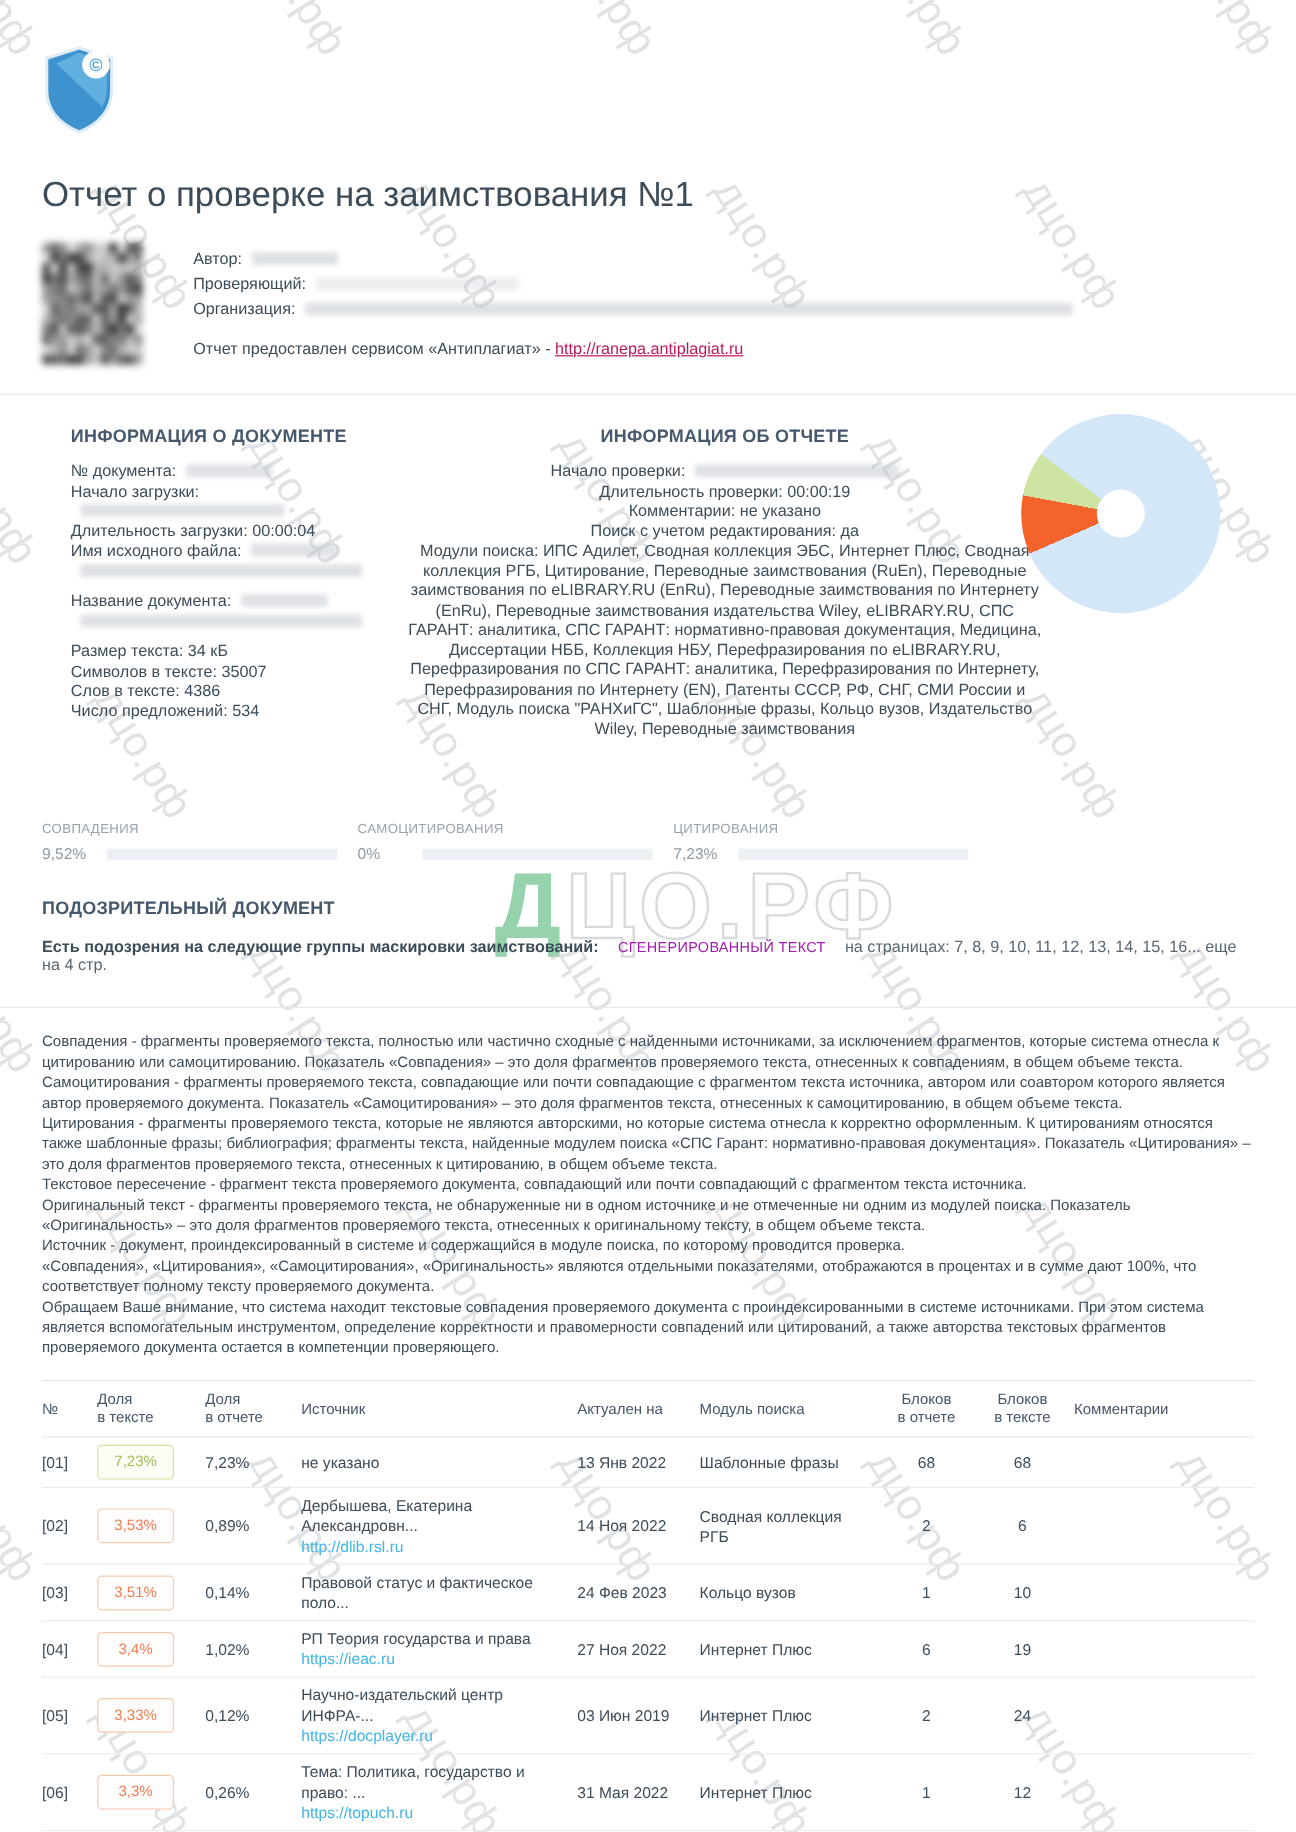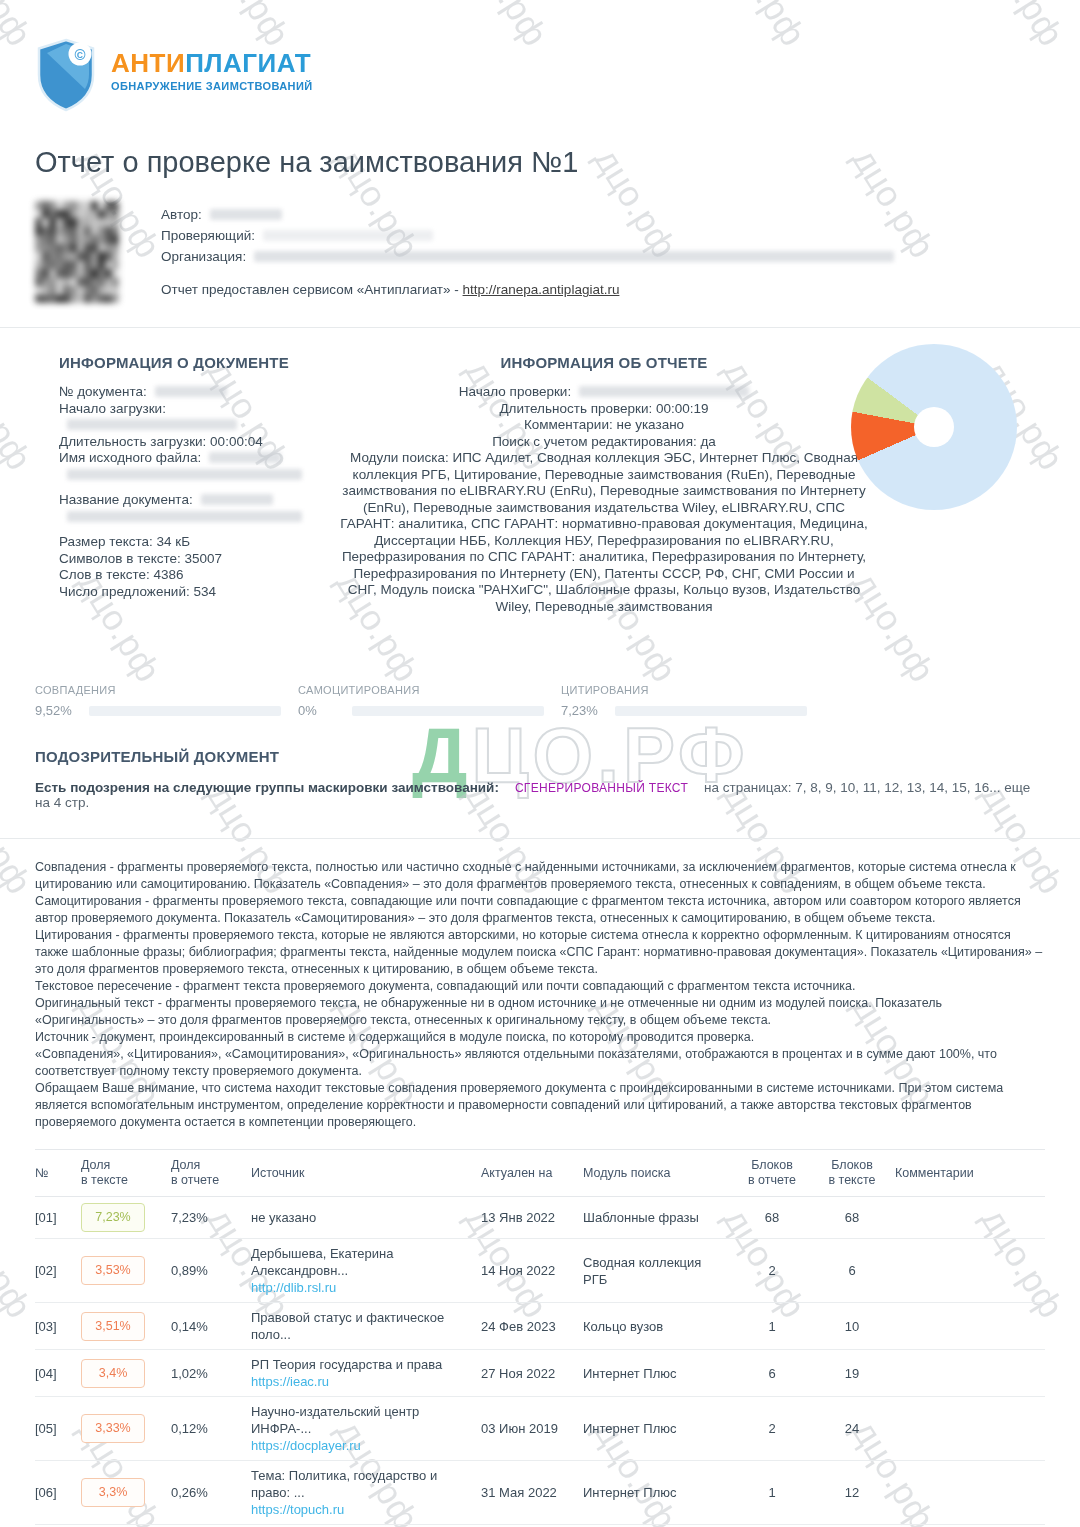--- a/index.html
+++ b/index.html
@@ -28,21 +28,21 @@
   .brand-sub { font-size:11px; font-weight:bold; color:#2489cc; letter-spacing:.4px; margin-top:3px; }
 
   
   .page-title { font-size:29px; font-weight:normal; color:#3d4c59; margin-top:30px; }
   .meta-row { display:flex; margin-top:22px; }
   .qr { width:84px; height:102px; display:grid; grid-template-columns:repeat(12,1fr); grid-auto-rows:1fr;
         filter:blur(3px); opacity:.8; border-radius:3px; overflow:hidden; flex-shrink:0; }
   .qr i { display:block; }
   .meta-lines { margin-left:42px; font-size:13.5px; line-height:21px; padding-top:3px; }
   .service-line { margin-top:12px; }
-  .service-link { color:#404040; text-decoration:underline; }
+  .service-link { color:#be185d; text-decoration:underline; }
 
   .blur { display:inline-block; height:11px; border-radius:2px; background:#b9bfc7; opacity:.45;
           filter:blur(2px); margin-left:8px; vertical-align:-1px; }
   .b-s  { width:72px; }
   .b-m  { width:170px; }
   .b-l  { width:235px; }
   .b-xl { width:640px; }
 
   .divider { border-top:1px solid #e7eaec; margin:24px -35px 0; }
 
@@ -154,24 +154,20 @@
 
     <div class="logo-row">
       <span>
         <svg width="62" height="74" viewBox="0 0 62 74">
           <path d="M31 2 L58 10.5 V37 C58 55 46.5 65.5 31 72 C15.5 65.5 4 55 4 37 V10.5 Z" fill="#3e93cf" stroke="#dcecf7" stroke-width="2.5"></path>
           <path d="M31 6 L54 13.5 V36 C54 42 52.5 47 50 51 L12 15 Z" fill="#6fb9e6" opacity="0.75"></path>
           <circle cx="45" cy="16" r="11.5" fill="#ffffff"></circle>
           <text x="45" y="21.5" font-size="15" font-weight="bold" fill="#4aa3dc" text-anchor="middle" font-family="Liberation Sans, sans-serif">©</text>
         </svg>
       </span>
-      <div class="logo-text">
-        <div class="brand-name"><span class="brand-orange">АНТИ</span><span class="brand-blue">ПЛАГИАТ</span></div>
-        <div class="brand-sub">ОБНАРУЖЕНИЕ ЗАИМСТВОВАНИЙ</div>
-      </div>
     </div>
 
     <h1 class="page-title">Отчет о проверке на заимствования №1</h1>
 
     <div class="meta-row">
       <div class="qr">
           <i style="background: rgb(128, 128, 128);"></i>
           <i style="background: rgb(64, 64, 64);"></i>
           <i style="background: rgb(116, 116, 116);"></i>
           <i style="background: rgb(212, 212, 212);"></i>

